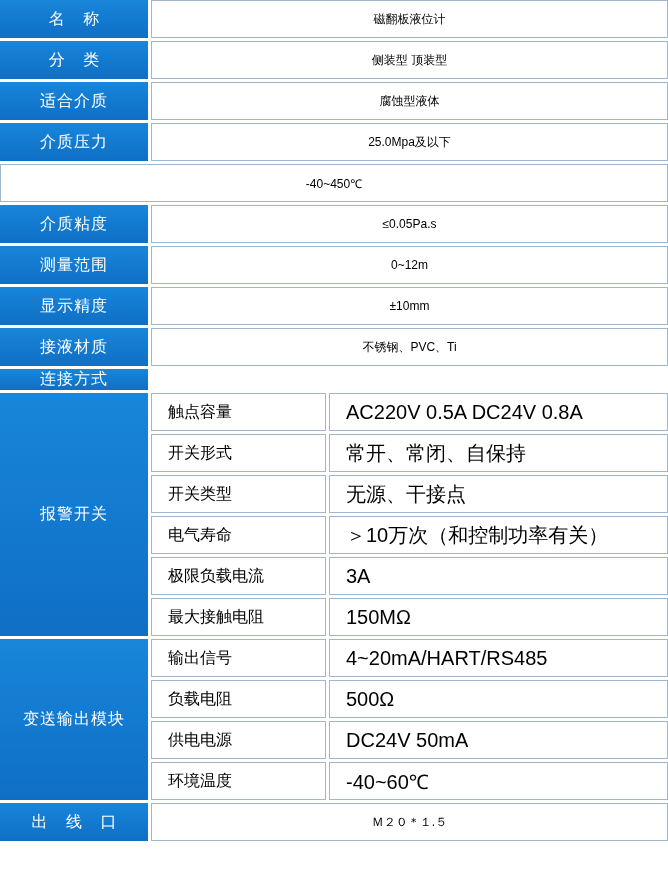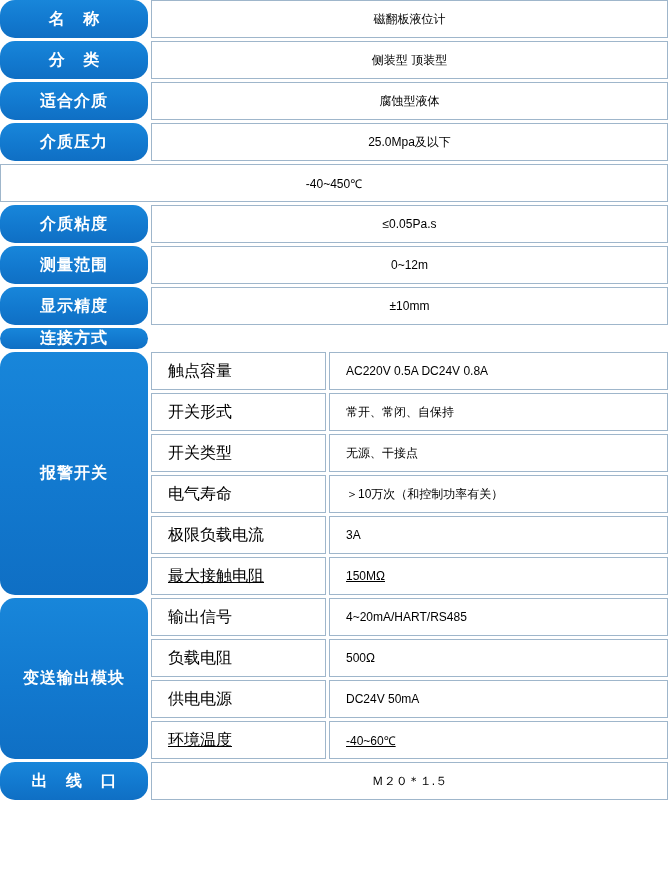--- a/index.html
+++ b/index.html
@@ -23,29 +23,28 @@
     width: 668px;
     margin-bottom: 3px;
   }
   
   .label-cell {
     width: 148px;
     min-width: 148px;
     background: linear-gradient(180deg, #1886da 0%, #1279cf 55%, #0f6fc4 100%);
     color: #ffffff;
     font-size: 16px;
-    font-weight: bold;
+    font-weight: normal;
     display: flex;
     align-items: center;
     justify-content: center;
     text-align: left;
     letter-spacing: 1px;
     box-sizing: border-box;
     margin-right: 3px;
-    border-radius: 15px;
   }
   .label-cell.spaced {
     letter-spacing: 7px;
     text-indent: 7px;
   }
   
   .value-cell {
     flex: 1;
     border: 1px solid #9fb6cb;
     box-sizing: border-box;
@@ -76,21 +75,20 @@
     display: flex;
     flex-direction: column;
   }
   .sub-row {
     display: flex;
     width: 100%;
     margin-bottom: 3px;
   }
   .sub-row:last-child {
     margin-bottom: 0;
-    text-decoration: underline;
   }
   .sub-label {
     width: 175px;
     min-width: 175px;
     border: 1px solid #9fb6cb;
     box-sizing: border-box;
     height: 38px;
     display: flex;
     align-items: center;
     padding-left: 16px;
@@ -100,21 +98,21 @@
     margin-right: 3px;
   }
   .sub-value {
     flex: 1;
     border: 1px solid #9fb6cb;
     box-sizing: border-box;
     height: 38px;
     display: flex;
     align-items: center;
     padding-left: 16px;
-    font-size: 12px;
+    font-size: 20px;
     color: #000;
     background: #fff;
   }
 </style>
 </head>
 <body>
 
 <div class="spec-table">
 
   <div class="row">
@@ -166,20 +164,26 @@
     </div>
   </div>
 
   <div class="row">
     <div class="label-cell">显示精度</div>
     <div class="value-cell">
       <span class="value-inner">±10mm</span>
     </div>
   </div>
 
+  <div class="row">
+    <div class="label-cell">接液材质</div>
+    <div class="value-cell">
+      <span class="value-inner">不锈钢、PVC、Ti</span>
+    </div>
+  </div>
 
   <div class="row">
     <div class="label-cell">连接方式</div>
   </div>
 
   <div class="group">
     <div class="label-cell">报警开关</div>
     <div class="group-right">
       <div class="sub-row">
         <div class="sub-label">触点容量</div>

